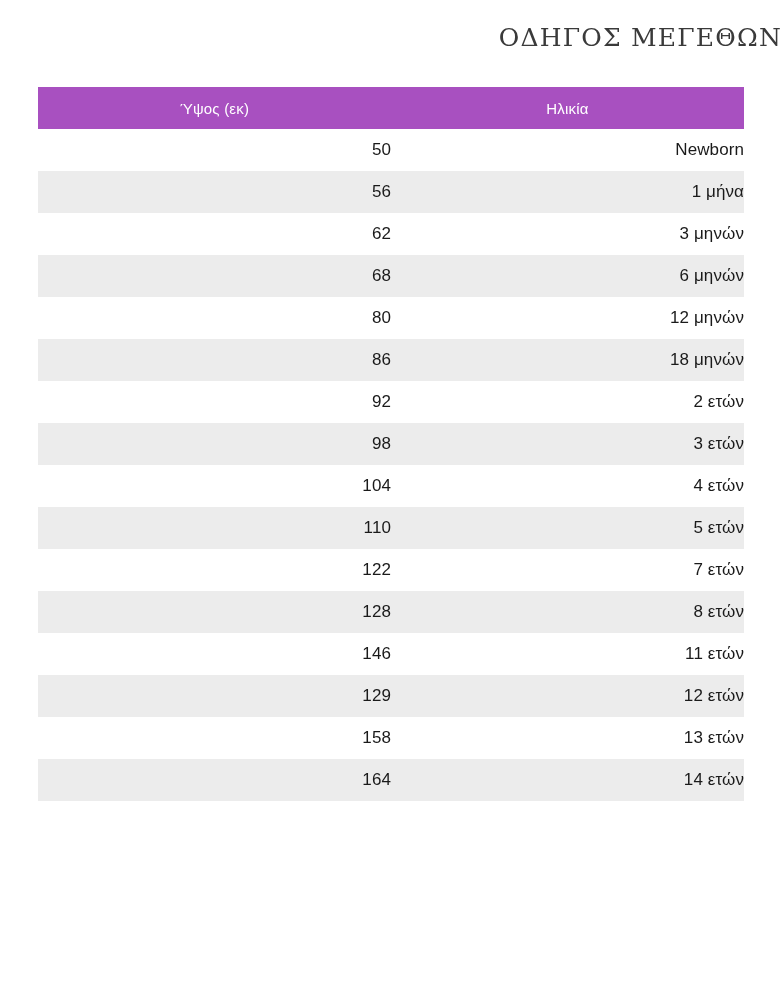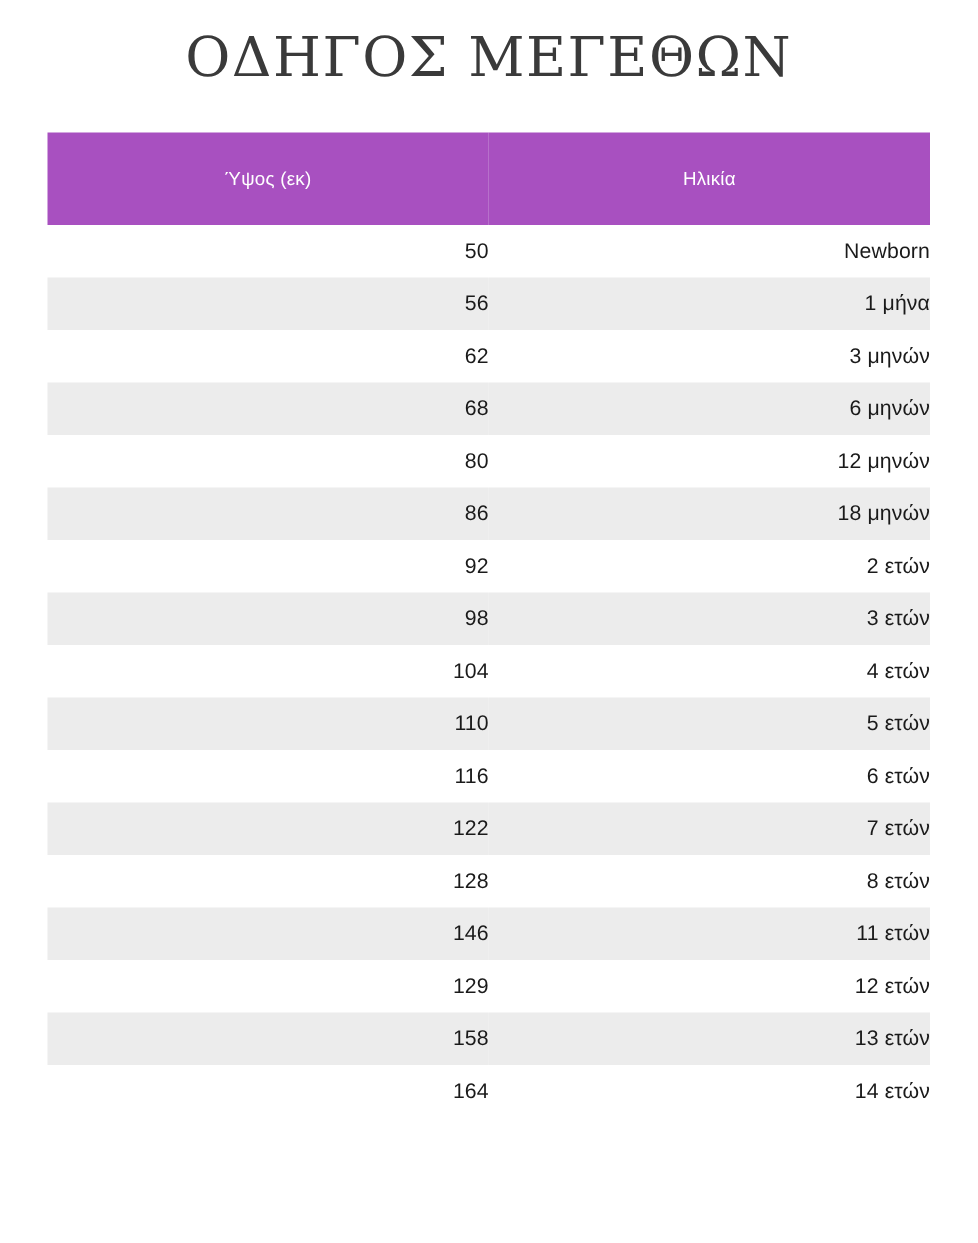--- a/index.html
+++ b/index.html
@@ -16,24 +16,24 @@
 
   .page {
     position: relative;
     width: 782px;
     height: 994px;
     background: #ffffff;
     box-sizing: border-box;
   }
 
   .page-title {
-    text-align: center;
+    text-align: right;
     font-family: "DejaVu Serif", "Liberation Serif", serif;
     font-weight: 400;
-    font-size: 44px;
+    font-size: 25px;
     line-height: 1;
     color: #3a3a3a;
     letter-spacing: 1.2px;
     margin: 0;
     padding-top: 25px;
     padding-bottom: 0;
   }
 
   .table-wrap {
     margin: 0 38px;
@@ -47,21 +47,21 @@
   }
 
   table.size-table th {
     background: #a850c0;
     color: #ffffff;
     font-weight: 400;
     font-size: 15px;
     height: 42px;
     text-align: center;
     vertical-align: middle;
-    padding: 16px;
+    padding: 0;
     letter-spacing: 0.2px;
   }
 
   table.size-table td {
     height: 42px;
     text-align: right;
     vertical-align: middle;
     font-size: 17px;
     color: #1a1a1a;
     font-weight: 400;
@@ -133,24 +133,20 @@
           </tr>
           <tr>
             <td>104</td>
             <td>4 ετών</td>
           </tr>
           <tr>
             <td>110</td>
             <td>5 ετών</td>
           </tr>
           <tr>
-            <td>116</td>
-            <td>6 ετών</td>
-          </tr>
-          <tr>
             <td>122</td>
             <td>7 ετών</td>
           </tr>
           <tr>
             <td>128</td>
             <td>8 ετών</td>
           </tr>
           <tr>
             <td>146</td>
             <td>11 ετών</td>

